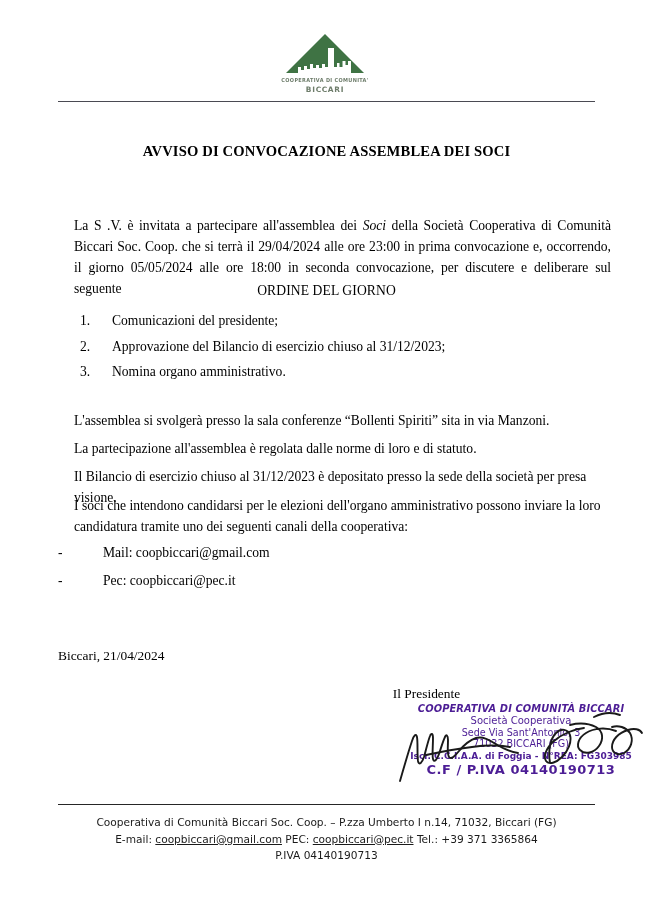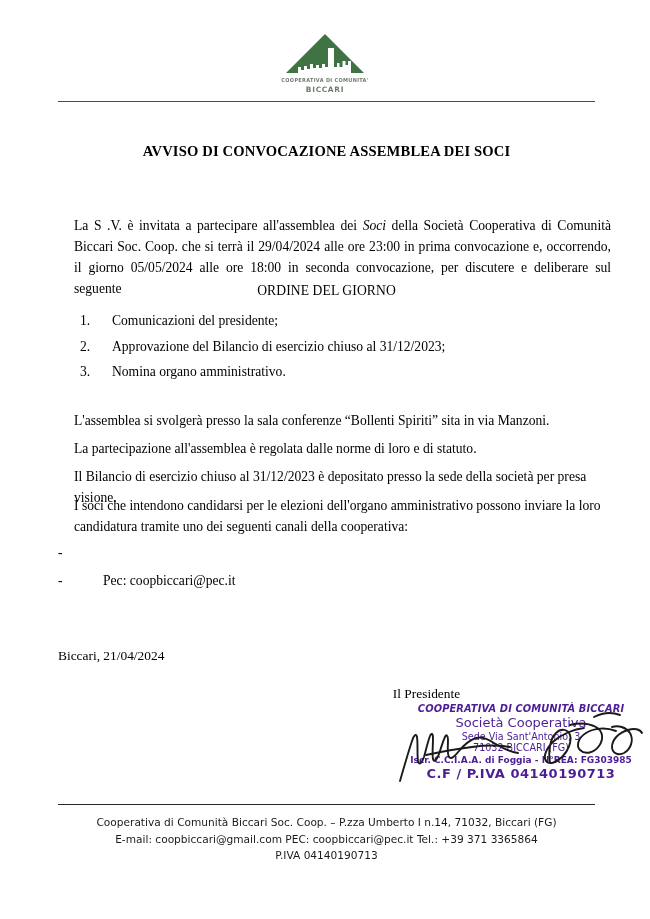--- a/index.html
+++ b/index.html
@@ -205,21 +205,21 @@
   }
   .stamp-l1 {
     font-size: 10.2px;
     font-weight: bold;
     font-style: italic;
     letter-spacing: 0.1px;
     white-space: nowrap;
     transform: scaleX(0.97);
   }
   .stamp-l2 {
-    font-size: 13px;
+    font-size: 10px;
     margin-top: 1px;
   }
   .stamp-l3 {
     font-size: 9.6px;
     margin-top: 0.5px;
   }
   .stamp-l4 {
     font-size: 9.6px;
     margin-top: 0.5px;
   }
@@ -260,20 +260,21 @@
     top: 814px;
     width: 537px;
     text-align: center;
     font-family: "DejaVu Sans", "Liberation Sans", sans-serif;
     font-size: 10.6px;
     line-height: 16.5px;
     color: #1a1a1a;
   }
   .footer a, .footer .link {
     color: #1a1a1a;
+    text-decoration: underline;
   }
 </style>
 </head>
 <body>
 
 <div class="page">
 
   <div class="header">
     <div class="logo-wrap">
       <svg class="logo-mark" viewBox="0 0 160 84">
@@ -309,20 +310,21 @@
     </div>
 
     <div class="para nojust p-sala">L'assemblea si svolgerà presso la sala conferenze “Bollenti Spiriti” sita in via Manzoni.</div>
     <div class="para nojust p-part">La partecipazione all'assemblea è regolata dalle norme di loro e di statuto.</div>
     <div class="para nojust p-bil">Il Bilancio di esercizio chiuso al 31/12/2023 è depositato presso la sede della società per presa visione.</div>
     <div class="para nojust p-soci">I soci che intendono candidarsi per le elezioni dell'organo amministrativo possono inviare la loro candidatura tramite uno dei seguenti canali della cooperativa:</div>
 
     <div class="channels">
       <div class="channel-item">
         <span class="channel-dash">-</span>
+        <span class="channel-text">Mail: coopbiccari@gmail.com</span>
       </div>
       <div class="channel-item">
         <span class="channel-dash">-</span>
         <span class="channel-text">Pec: coopbiccari@pec.it</span>
       </div>
     </div>
 
     <div class="place-date">Biccari, 21/04/2024</div>
 
     <div class="president">

